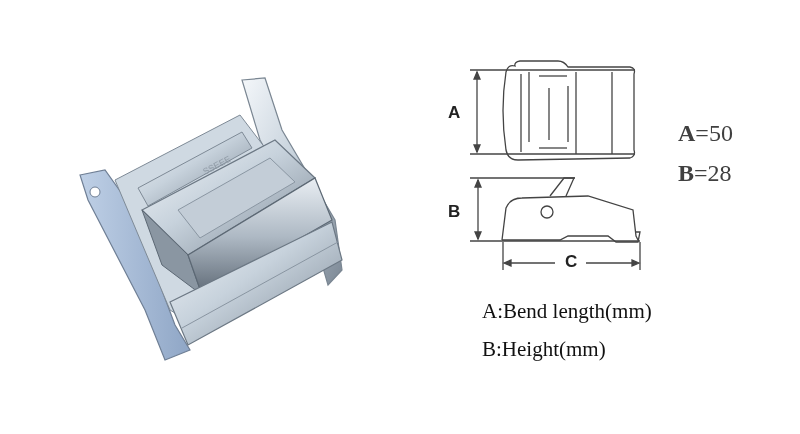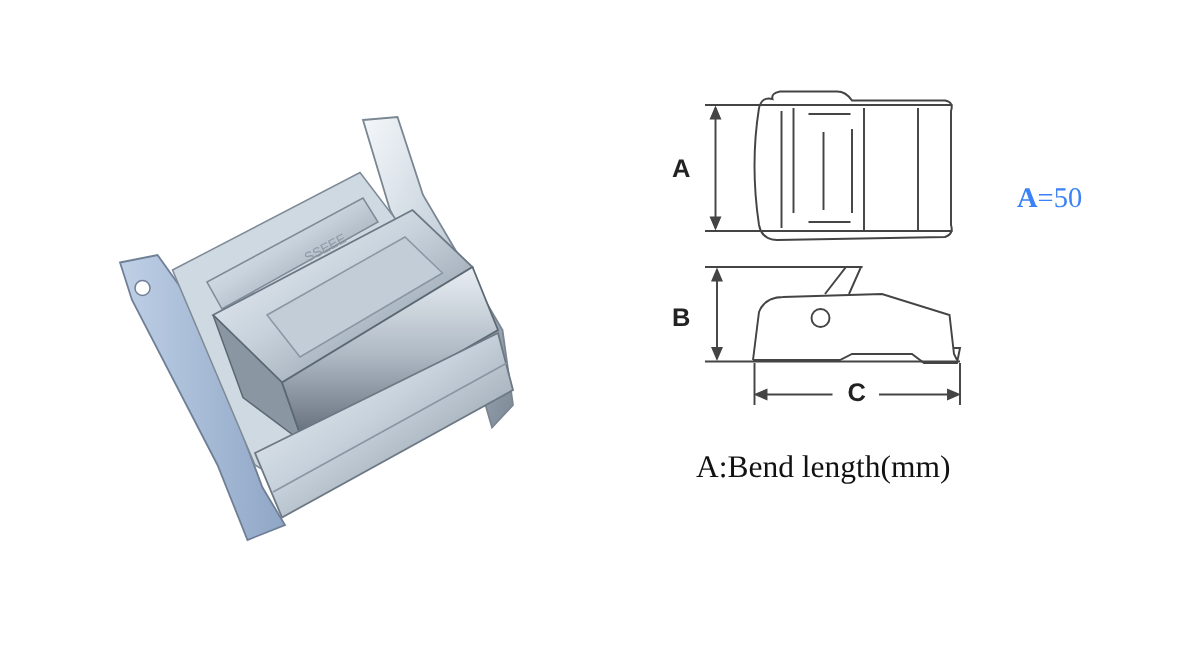--- a/index.html
+++ b/index.html
@@ -2,23 +2,23 @@
 <html><head>
 <meta charset="utf-8">
 <style>
   html, body { margin:0; padding:0; background:#ffffff; }
   body { width:800px; height:434px; position:relative; overflow:hidden; font-family:"Liberation Serif", serif; color:#1a1a1a; }
   .photo { position:absolute; left:70px; top:70px; width:320px; height:300px; }
   .diagram-top { position:absolute; left:440px; top:50px; width:220px; height:130px; }
   .diagram-side { position:absolute; left:440px; top:170px; width:220px; height:110px; }
   .dim-label { position:absolute; font-family:"Liberation Sans", sans-serif; font-weight:bold; font-size:17px; color:#222; }
   .values { position:absolute; left:678px; top:113px; }
-  .value-row { font-size:19px; line-height:40px; height:40px; color:#3b82f6; white-space:nowrap; }
+  .value-row { font-size:24px; line-height:40px; height:40px; color:#404040; white-space:nowrap; }
   .value-row .k { font-weight:bold; }
-  .legend { position:absolute; left:464px; top:292px; }
+  .legend { position:absolute; left:482px; top:292px; }
   .legend-row { font-size:21px; line-height:38px; height:38px; color:#111; white-space:nowrap; }
 </style>
 </head>
 <body>
 
 <div class="photo">
   <svg width="320" height="300" viewBox="0 0 320 300">
     <defs>
       <linearGradient id="gMetal" x1="0" y1="0" x2="1" y2="1">
         <stop offset="0" stop-color="#f4f7fa"></stop>
@@ -100,17 +100,21 @@
     </g>
   </svg>
   <span class="dim-label" style="left:8px;top:32px;">B</span>
   <span class="dim-label" style="left:125px;top:82px;">C</span>
 </div>
 
 <div class="values">
   <div class="value-row">
     <span class="k">A</span><span>=</span><span>50</span>
   </div>
+  <div class="value-row">
+    <span class="k">B</span><span>=</span><span>28</span>
+  </div>
 </div>
 
 <div class="legend">
   <div class="legend-row">A:Bend length(mm)</div>
+  <div class="legend-row">B:Height(mm)</div>
 </div>
 
 </body></html>

